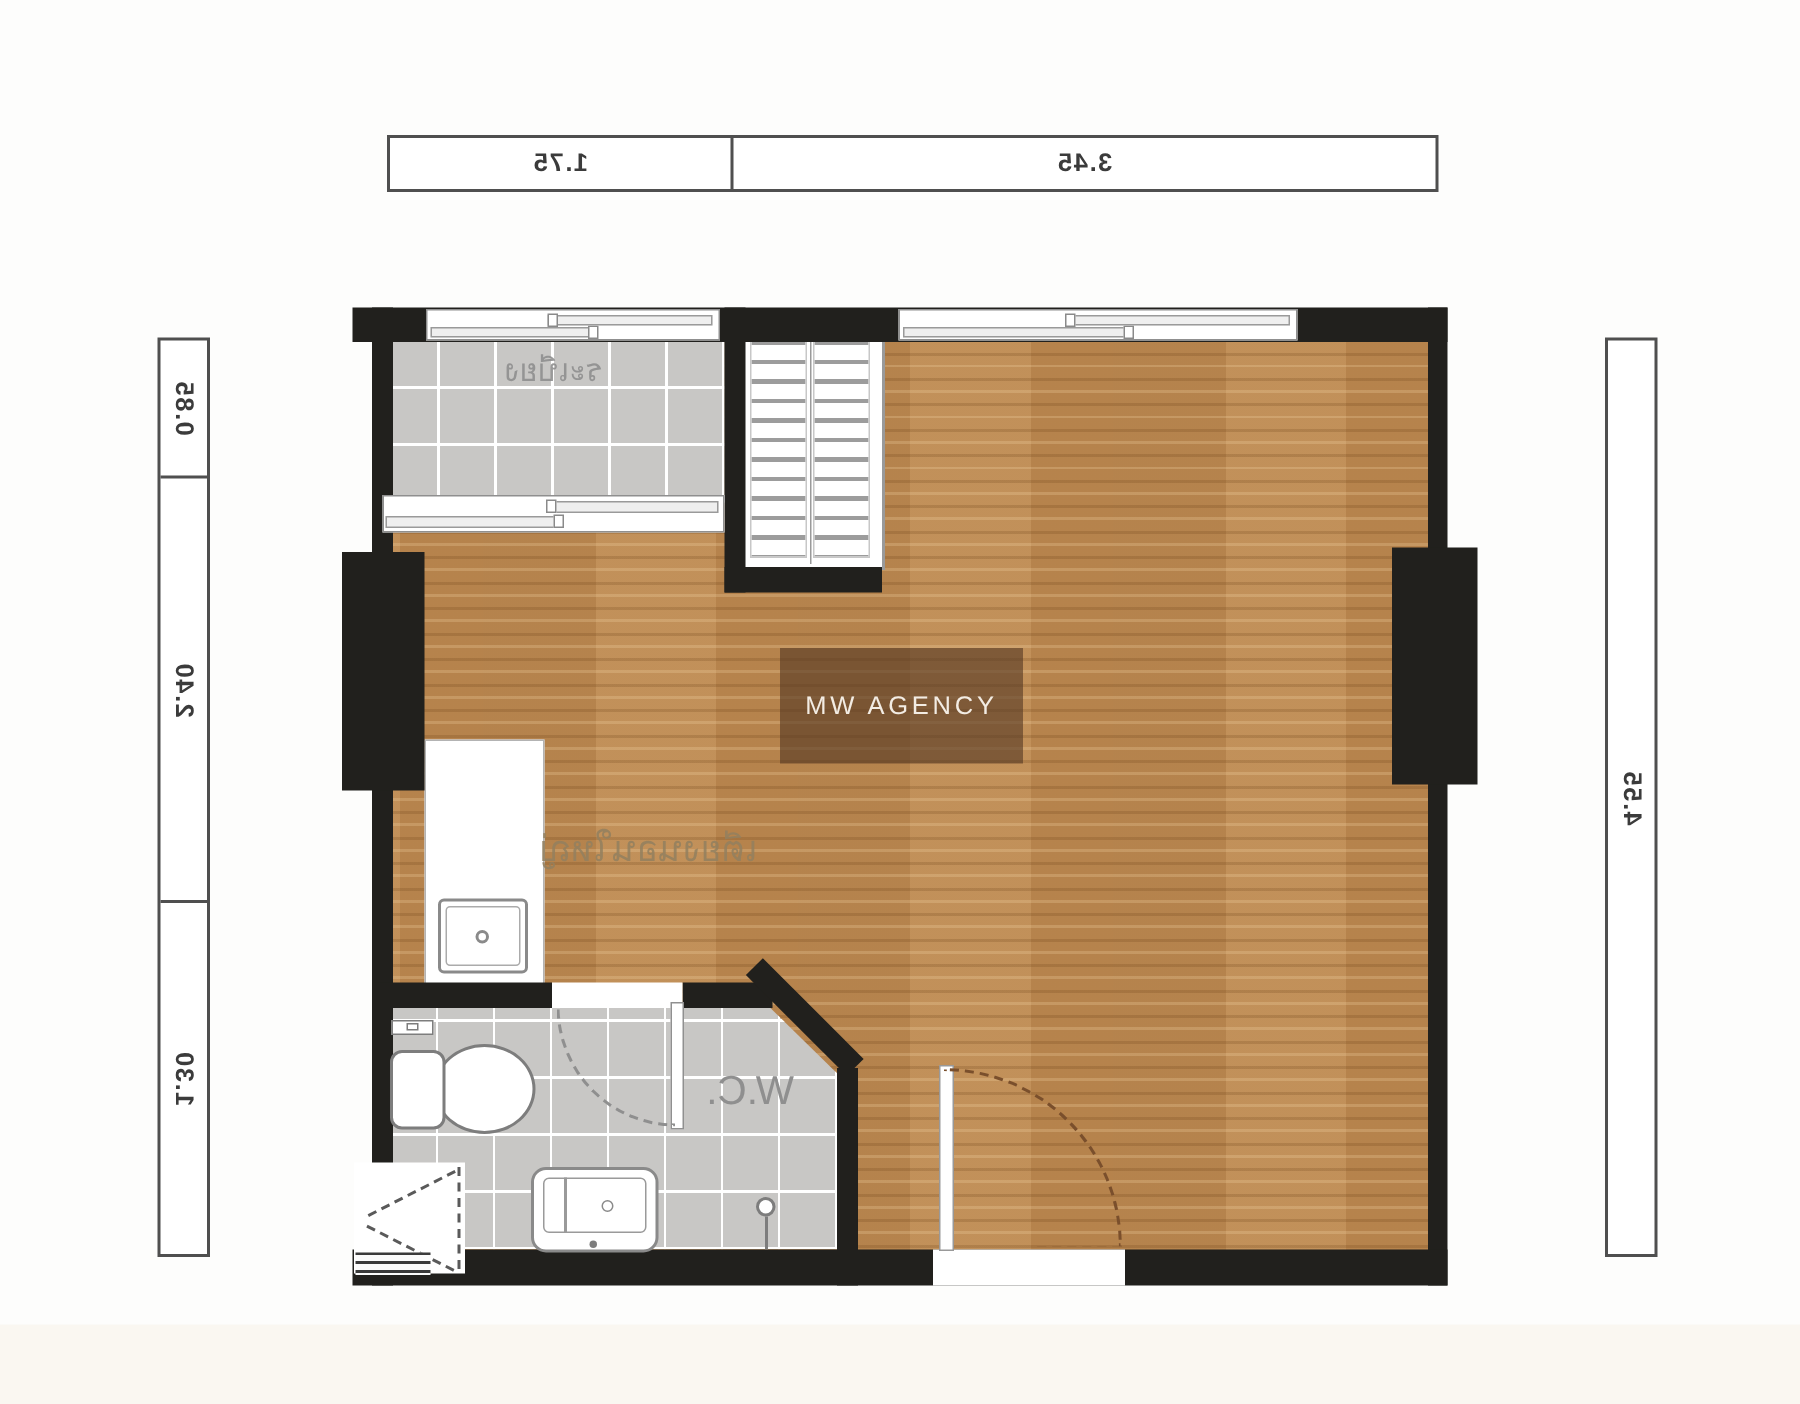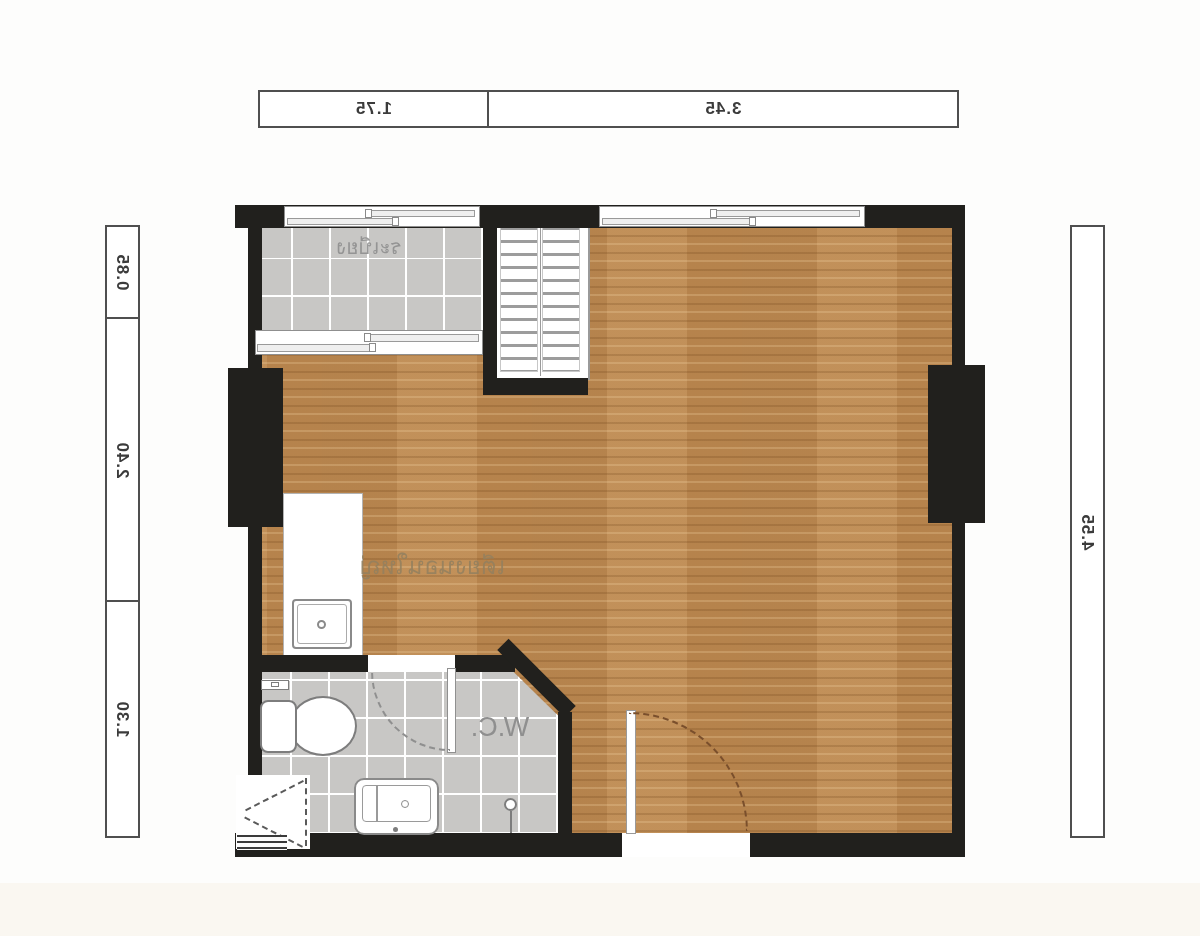--- a/index.html
+++ b/index.html
@@ -166,15 +166,18 @@
                 transform-origin:left top;transform:rotate(27deg);z-index:6;"></div>
     <div class="abs" style="left:897px;top:846px;width:65px;height:0;border-top:2px dashed #5a5a5a;
                 transform-origin:left top;transform:rotate(-27deg);z-index:6;"></div>
     <div class="abs" style="left:913px;top:835px;width:50px;height:15px;background:#fbfbfb;
                 background-image:repeating-linear-gradient(180deg,#3a3a3a 0 2px, rgba(0,0,0,0) 2px 6px);z-index:6;"></div>
 
     <div class="abs room-label" style="left:685px;top:546px;width:165px;font-size:24px;color:#93805f;opacity:.85;z-index:7;">เตียงนอนใหญ่</div>
 
   </div>
 
+  <div class="watermark">
+    <span>MW AGENCY</span>
+  </div>
   <div class="bottom-tint"></div>
 
 </div>
 
 </body></html>

